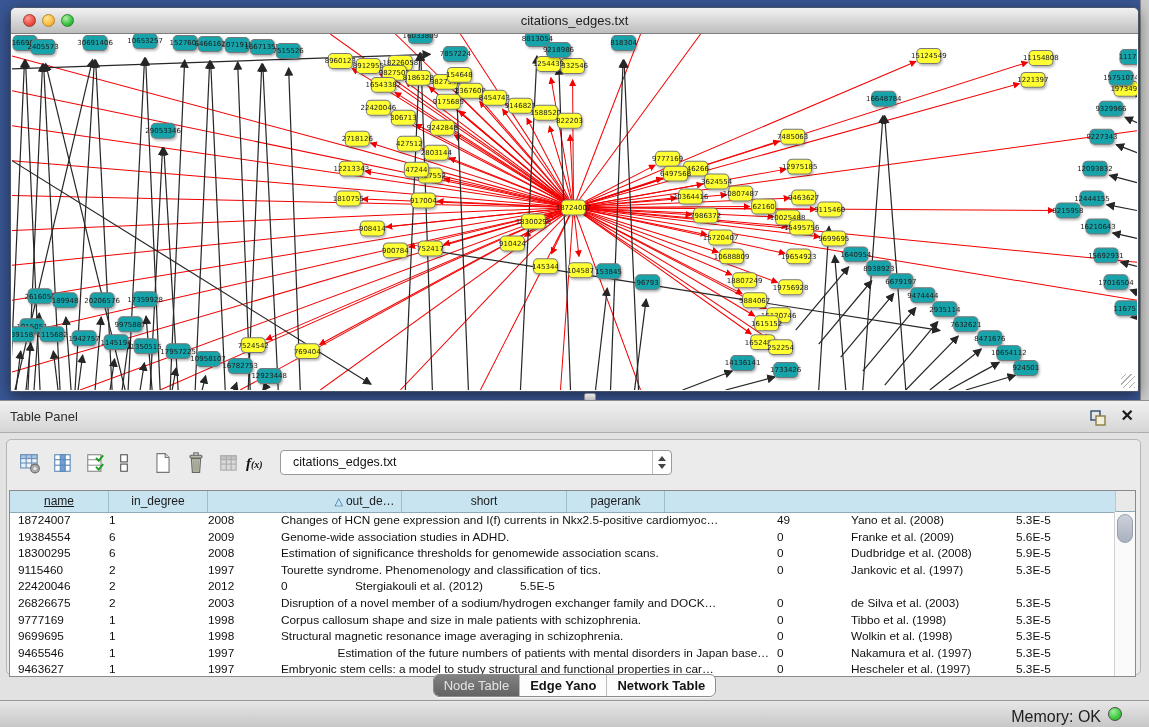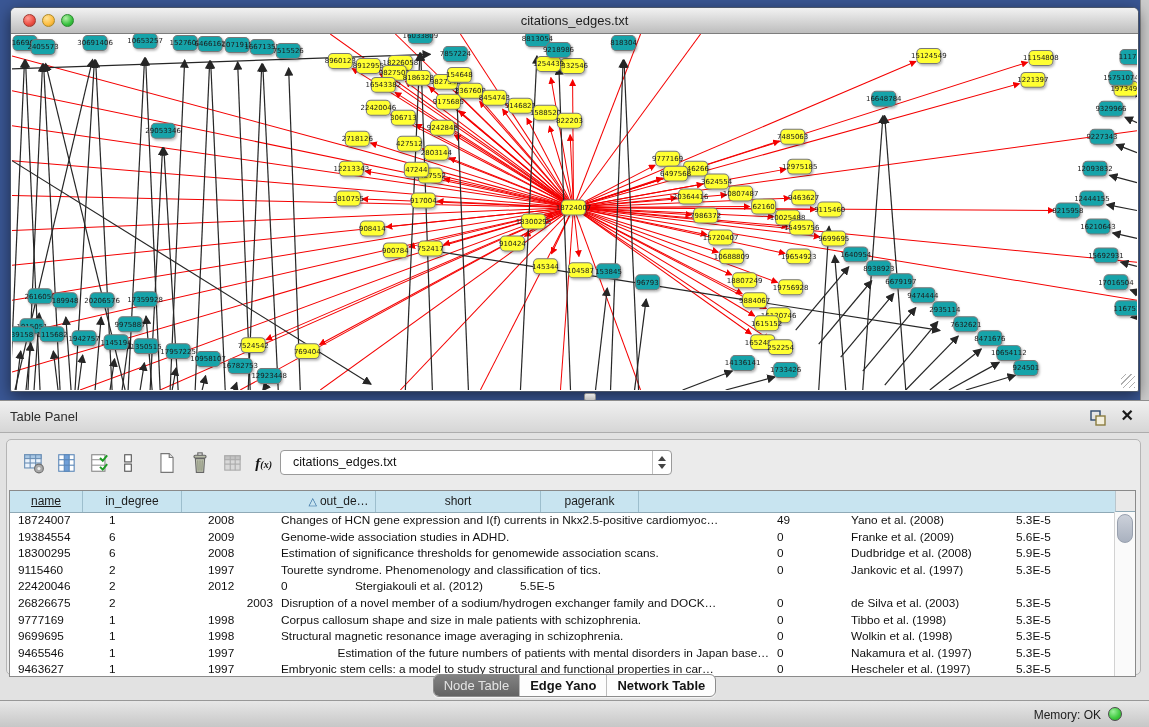--- a/index.html
+++ b/index.html
@@ -32,21 +32,21 @@
         border-top:1px solid #8d8d8d;border-bottom:1px solid #adadad;}
   .tp-title{position:absolute;left:10px;top:0;line-height:31px;font-size:13px;color:#2e2e2e;}
   .float-btn{position:absolute;right:42px;top:8px;width:18px;height:18px;cursor:default;}
   .close-btn{position:absolute;right:15px;top:5px;font-size:16px;font-weight:bold;color:#1a1a1a;}
   .panel-body{position:absolute;top:433px;left:0;width:100%;height:294px;background:#e2e2e2;}
   .inner-box{position:absolute;left:6px;top:6px;width:1135px;height:236px;box-sizing:border-box;
         background:#ebebeb;border:1px solid #b5b5b5;border-radius:5px;}
 
   
   .toolbar{position:absolute;left:12px;top:8px;height:30px;display:flex;align-items:center;}
-  .tb-icon{width:26px;height:26px;display:flex;align-items:center;justify-content:flex-end;margin-right:7px;}
+  .tb-icon{width:26px;height:26px;display:flex;align-items:center;justify-content:flex-start;margin-right:7px;}
   .tb-icon.tight{margin-right:2px;}
   .tb-icon.wide{margin-right:13px;}
   .fx{font-family:"Liberation Serif",serif;font-style:italic;font-size:15px;font-weight:bold;color:#111;}
   .fx small{font-size:10px;}
   .combo{position:absolute;left:273px;top:10px;width:392px;height:25px;box-sizing:border-box;
         background:#fff;border:1px solid #9a9a9a;border-radius:4px;}
   .combo-text{position:absolute;left:12px;top:0;line-height:23px;font-size:12.5px;color:#111;}
   .combo-step{position:absolute;right:0;top:0;bottom:0;width:18px;border-left:1px solid #c0c0c0;}
   .combo-step .up,.combo-step .dn{position:absolute;left:5px;width:0;height:0;
         border-left:4px solid transparent;border-right:4px solid transparent;}
@@ -74,21 +74,21 @@
 
   
   .tabs{position:absolute;top:674px;left:0;width:100%;text-align:center;}
   .tabgroup{display:inline-flex;border:1px solid #8c8c8c;border-radius:6px;overflow:hidden;
       background:#fdfdfd;box-shadow:0 1px 1px rgba(255,255,255,.7);}
   .tab{padding:0 10px;line-height:21px;font-size:13px;font-weight:bold;color:#141414;border-left:1px solid #bdbdbd;}
   .tab:first-child{border-left:none;}
   .tab.active{background:linear-gradient(#828282,#636363);color:#e4e4e4;font-weight:normal;}
   .statusbar{position:absolute;bottom:0;left:0;width:100%;height:27px;box-sizing:border-box;
       background:linear-gradient(#e7e7e7,#c7c7c7);border-top:1px solid #989898;}
-  .mem{position:absolute;right:48px;top:7px;font-size:12px;color:#1d1d1d;}
+  .mem{position:absolute;right:48px;top:7px;font-size:16px;color:#1d1d1d;}
   .memdot{position:absolute;right:27px;top:6px;width:14px;height:14px;border-radius:50%;box-sizing:border-box;
       background:radial-gradient(circle at 35% 30%,#9bf09b,#3dc93d 60%,#27a327);border:1px solid #4c4c4c;}
 </style>
 </head>
 <body>
 
 <div class="app">
 
   <div class="side-strip"></div>
 
@@ -608,21 +608,21 @@
       <div class="combo">
         <span class="combo-text">citations_edges.txt</span>
         <span class="combo-step">
           <span class="up"></span>
             <span class="dn"></span>
         </span>
       </div>
 
       <div class="grid-table">
         <div class="thead" id="thead">
-            <div class="th" style="width: 73px; text-decoration: underline;">name</div>
+            <div class="th" style="width: 99px; text-decoration: underline;">name</div>
             <div class="th" style="width: 99px;">in_degree</div>
             <div class="th" style="width: 73px; margin-top: 32px;">year</div>
             <div class="th" style="width: 74px; margin-left: 47px;"><span class="sort">△</span>out_de…</div>
             <div class="th" style="width: 165px;">short</div>
             <div class="th" style="width: 98px;">pagerank</div>
             <div class="th th-fill"></div>
           </div>
         <div class="tbody" id="tbody">
             <div class="tr">
               <div class="td" style="width: 91px;">18724007</div>
@@ -664,21 +664,21 @@
               <div class="td" style="width: 91px;">22420046</div>
               <div class="td" style="width: 99px;">2</div>
               <div class="td" style="width: 73px;">2012</div>
               <div class="td" style="width: 74px;">0</div>
               <div class="td" style="width: 165px;">Stergiakouli et al. (2012)</div>
               <div class="td" style="width: 98px;">5.5E-5</div>
             </div>
             <div class="tr">
               <div class="td" style="width: 91px;">26826675</div>
               <div class="td" style="width: 99px;">2</div>
-              <div class="td" style="width: 73px; text-align: right;">2003</div>
+              <div class="td" style="width: 73px;">2003</div>
               <div class="td" style="width: 496px;">Disruption of a novel member of a sodium/hydrogen exchanger family and DOCK…</div>
               <div class="td" style="width: 74px;">0</div>
               <div class="td" style="width: 165px;">de Silva et al. (2003)</div>
               <div class="td" style="width: 98px;">5.3E-5</div>
             </div>
             <div class="tr">
               <div class="td" style="width: 91px;">9777169</div>
               <div class="td" style="width: 99px;">1</div>
               <div class="td" style="width: 73px;">1998</div>
               <div class="td" style="width: 496px;">Corpus callosum shape and size in male patients with schizophrenia.</div>

